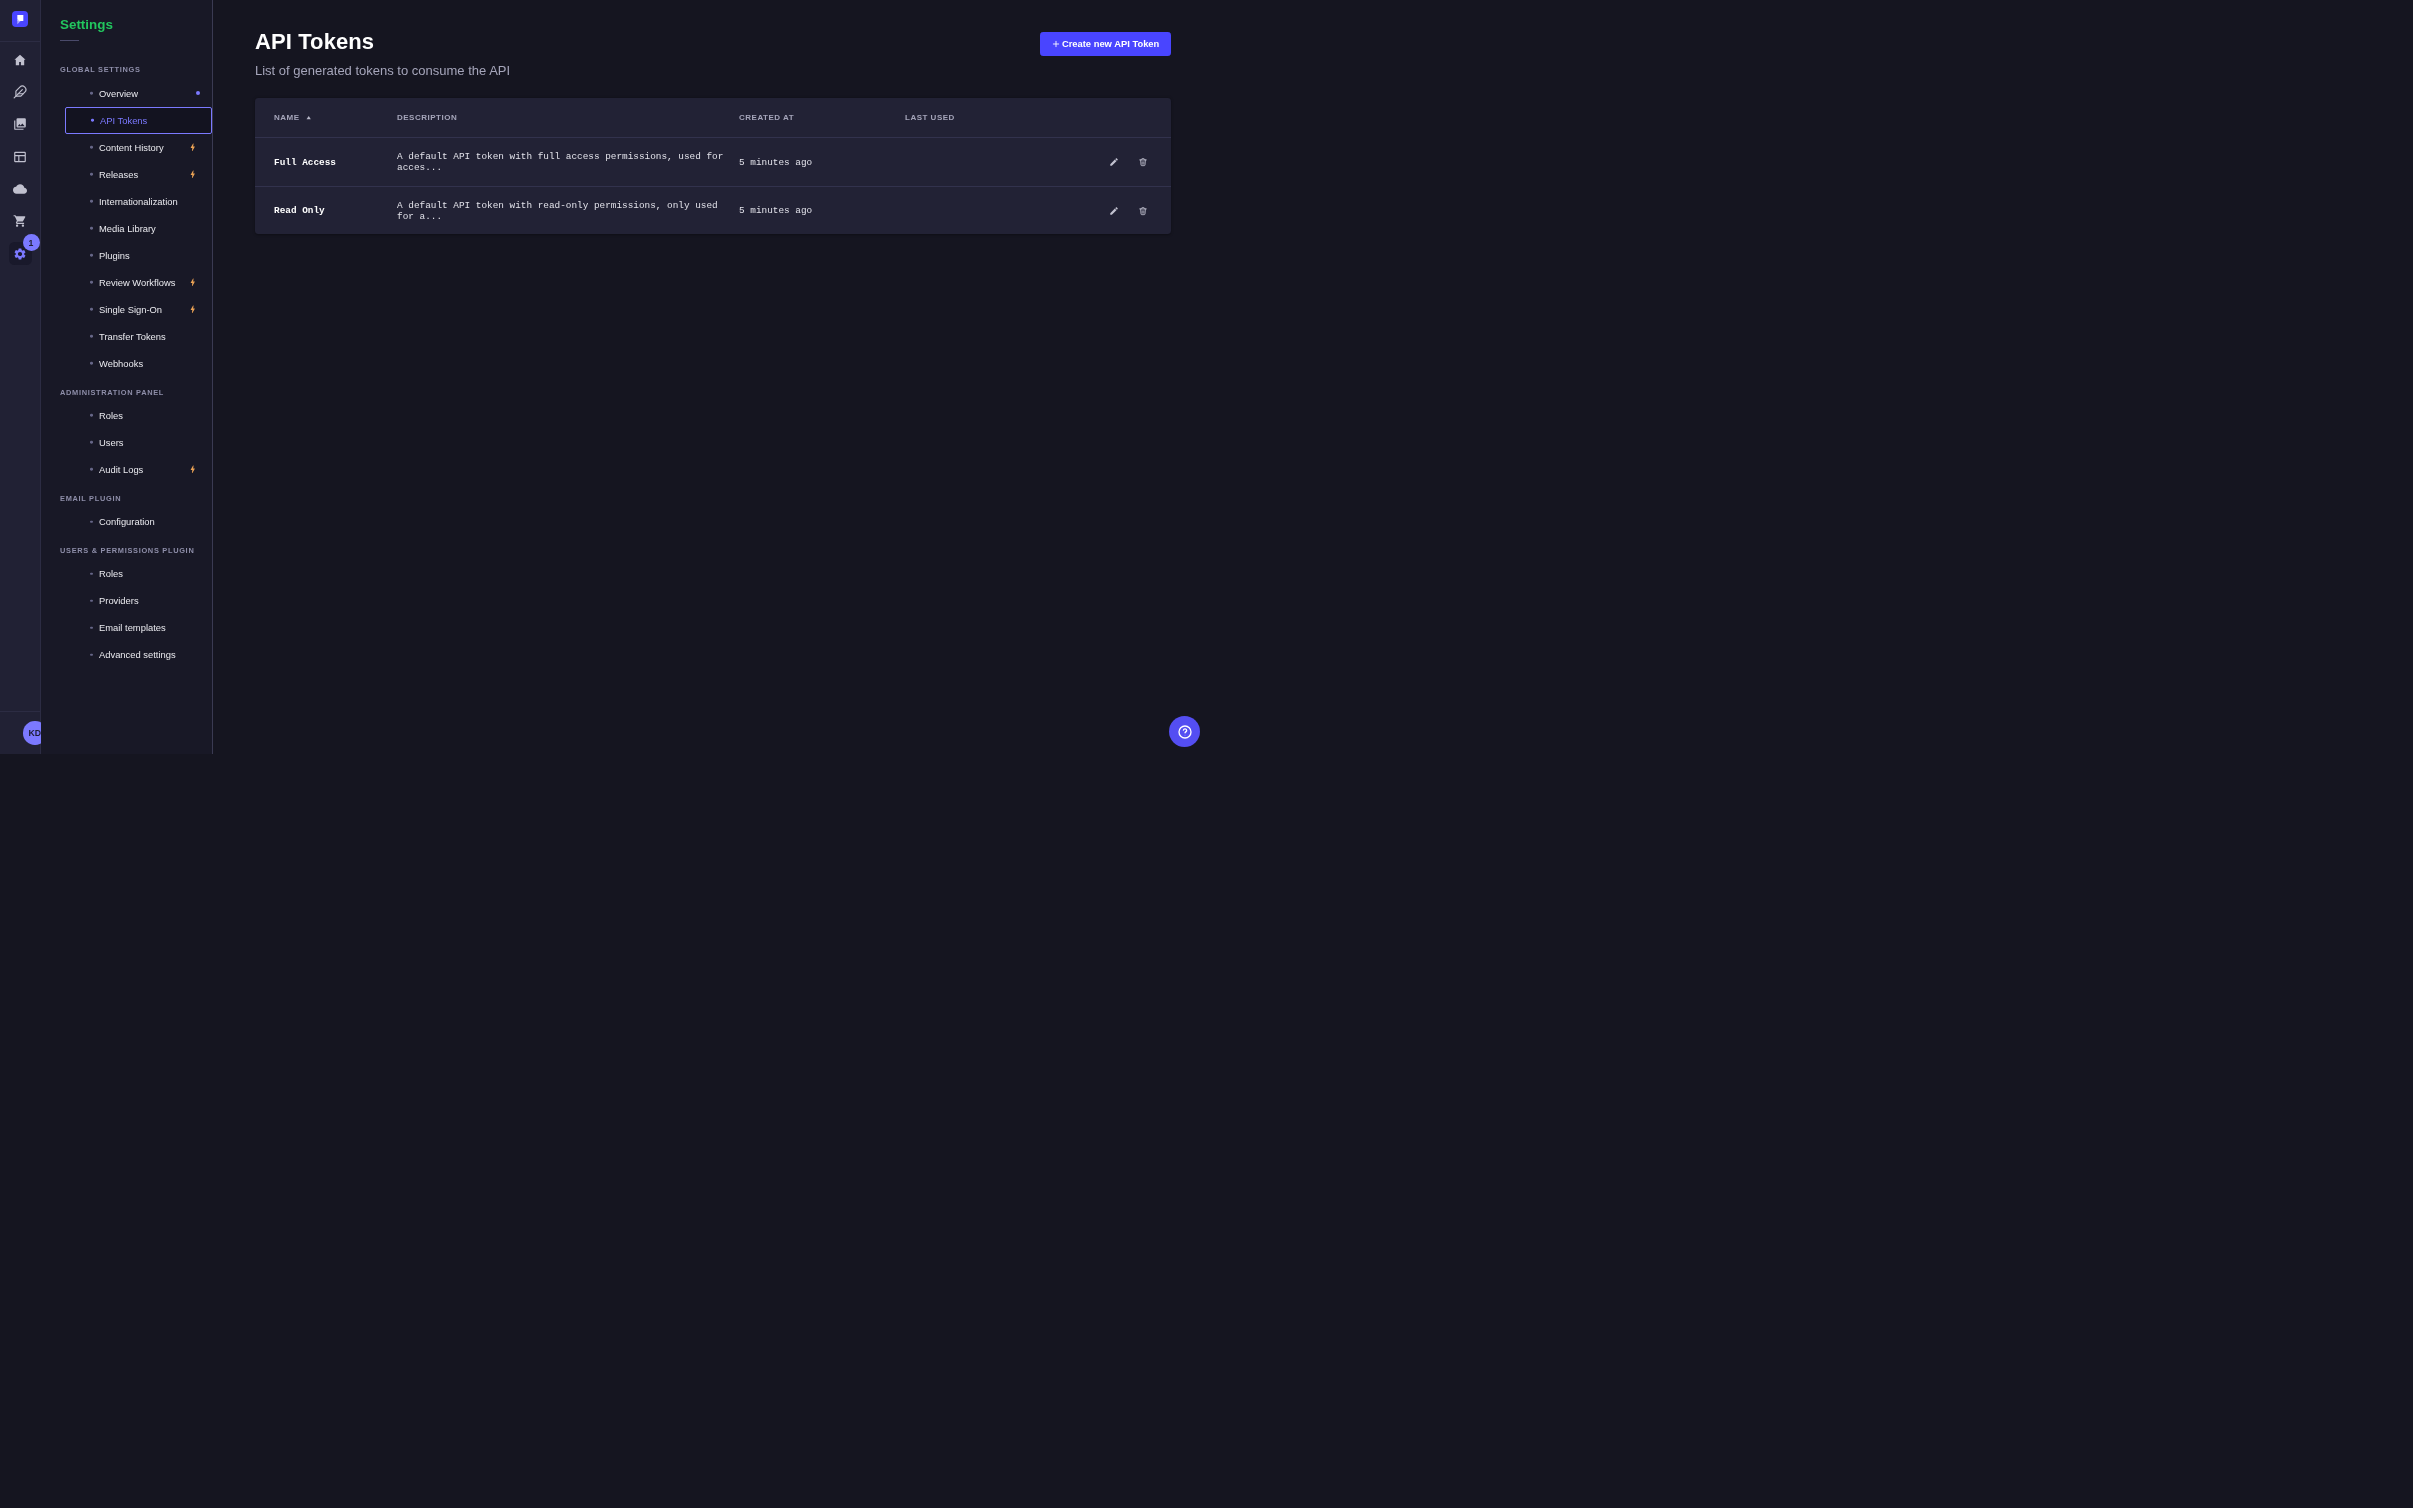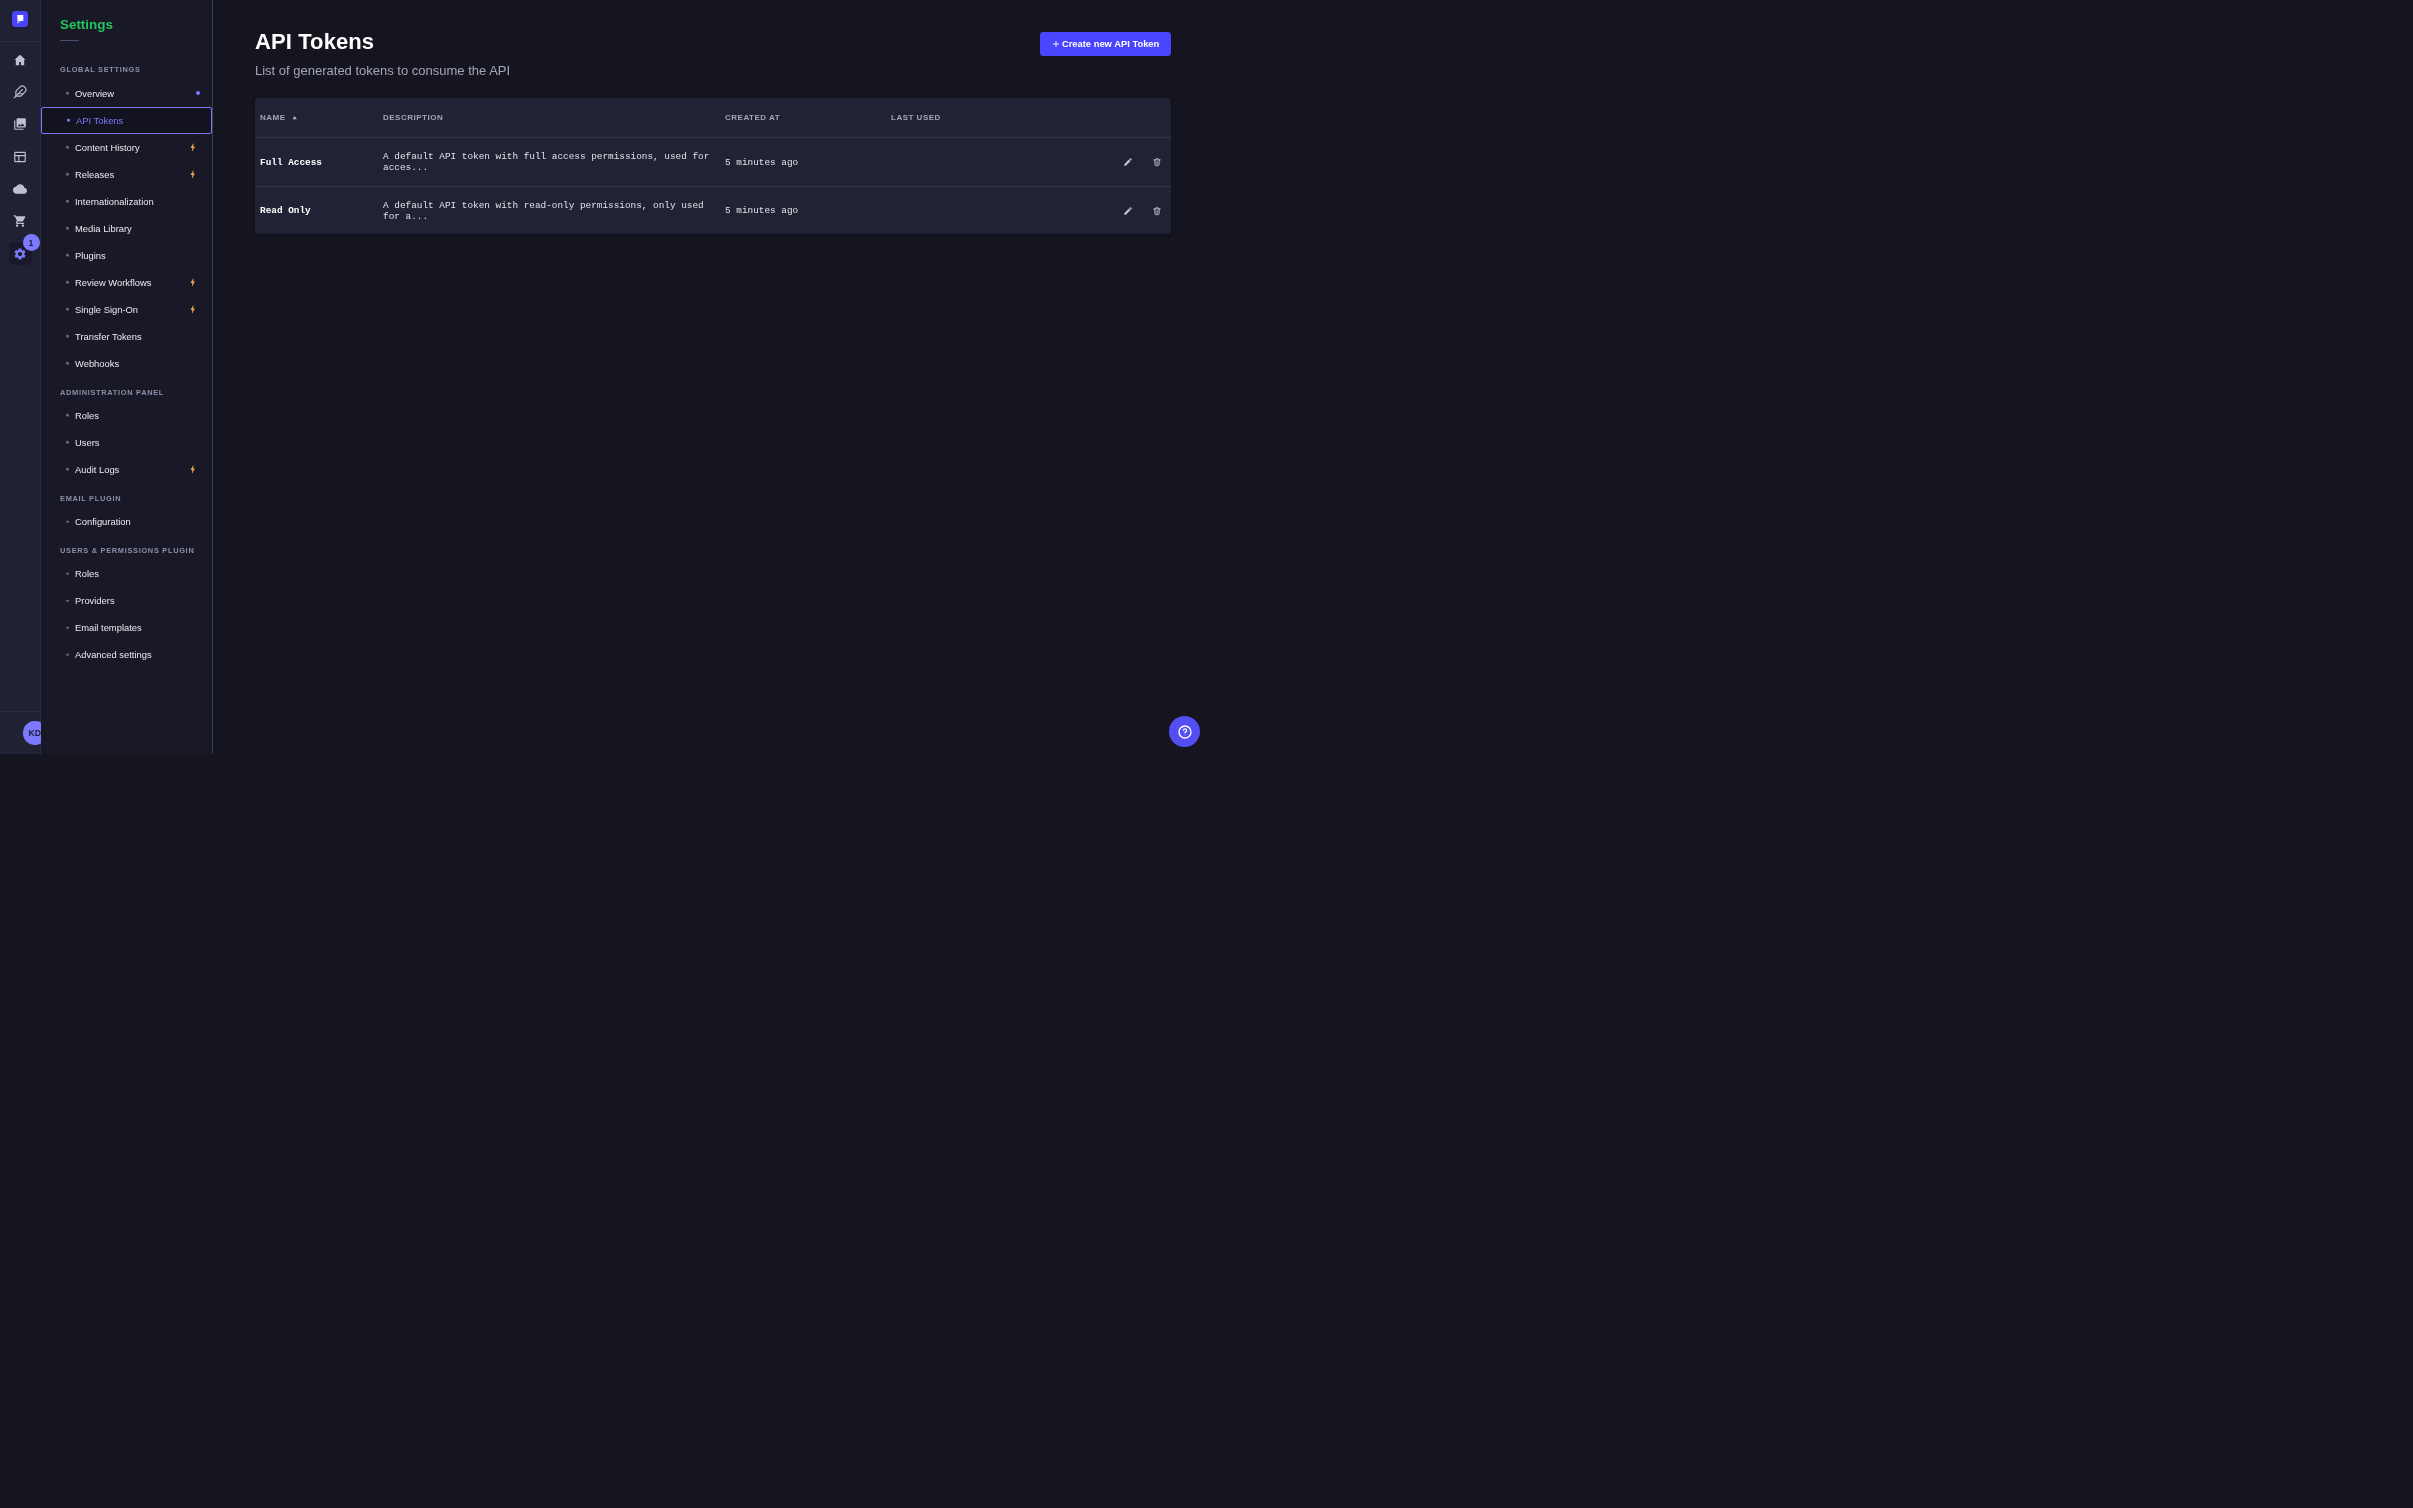--- a/index.html
+++ b/index.html
@@ -75,21 +75,21 @@
   .subnav-hr { width:19px; border:none; border-top:0.7px solid #4a4a6a; margin:8px 0 0 19px; }
   .subnav-sections { margin-top:17.4px; }
   .subnav-section { margin-bottom:4px; }
   .section-label {
     font-size:7.4px; font-weight:700; letter-spacing:0.7px;
     color:var(--section-label); text-transform:uppercase;
     padding:6.7px 0 5.4px 19px;
   }
   .subnav-item {
     position:relative; height:27px; display:flex; align-items:center;
-    padding-left:34px; font-size:9.4px; color:#eaeaef; cursor:pointer;
+    padding-left:34px; font-size:9.4px; color:#eaeaef; cursor:pointer;margin-left:24px;
   }
   .subnav-item .dot {
     position:absolute; left:25px; top:50%; transform:translateY(-50%);
     width:2.7px; height:2.7px; border-radius:50%; background:#666687;
   }
   .subnav-item.active {
     background:#131320;
     border:0.7px solid var(--primary-light);
     border-radius:2px;
     color:var(--primary-light);
@@ -112,21 +112,21 @@
     height:24px; padding:0 10.7px; margin-top:2.7px;
     background:var(--primary); border:0.7px solid var(--primary); border-radius:2.7px;
     color:#fff; font-size:9.4px; font-weight:600; font-family:inherit; cursor:pointer;
   }
   .create-btn svg { width:8px; height:8px; }
 
   .table-card {
     margin-top:20px; background:var(--card-bg); border-radius:3.4px;
     box-shadow:0 0.7px 2.7px rgba(0,0,0,0.35);
   }
-  .t-grid { display:grid; grid-template-columns:123px 342px 166px 1fr 64px; align-items:center; padding:0 5px; }
+  .t-grid { display:grid; grid-template-columns:123px 342px 166px 1fr 64px; align-items:center; padding:0 19px; }
   .t-head { height:40px; border-bottom:0.7px solid var(--border); }
   .t-head .col {
     font-size:8px; font-weight:700; letter-spacing:0.5px;
     color:var(--muted); text-transform:uppercase;
     display:flex; align-items:center; gap:5.4px;
   }
   .sort-icon { width:7.4px; height:7.4px; color:#b8b8c9; display:inline-flex; }
   .sort-icon svg { width:7.4px; height:7.4px; }
   .t-row { height:48px; cursor:pointer;font-family:Liberation Mono, monospace; }
   .t-row + .t-row { border-top:0.7px solid var(--border); }

